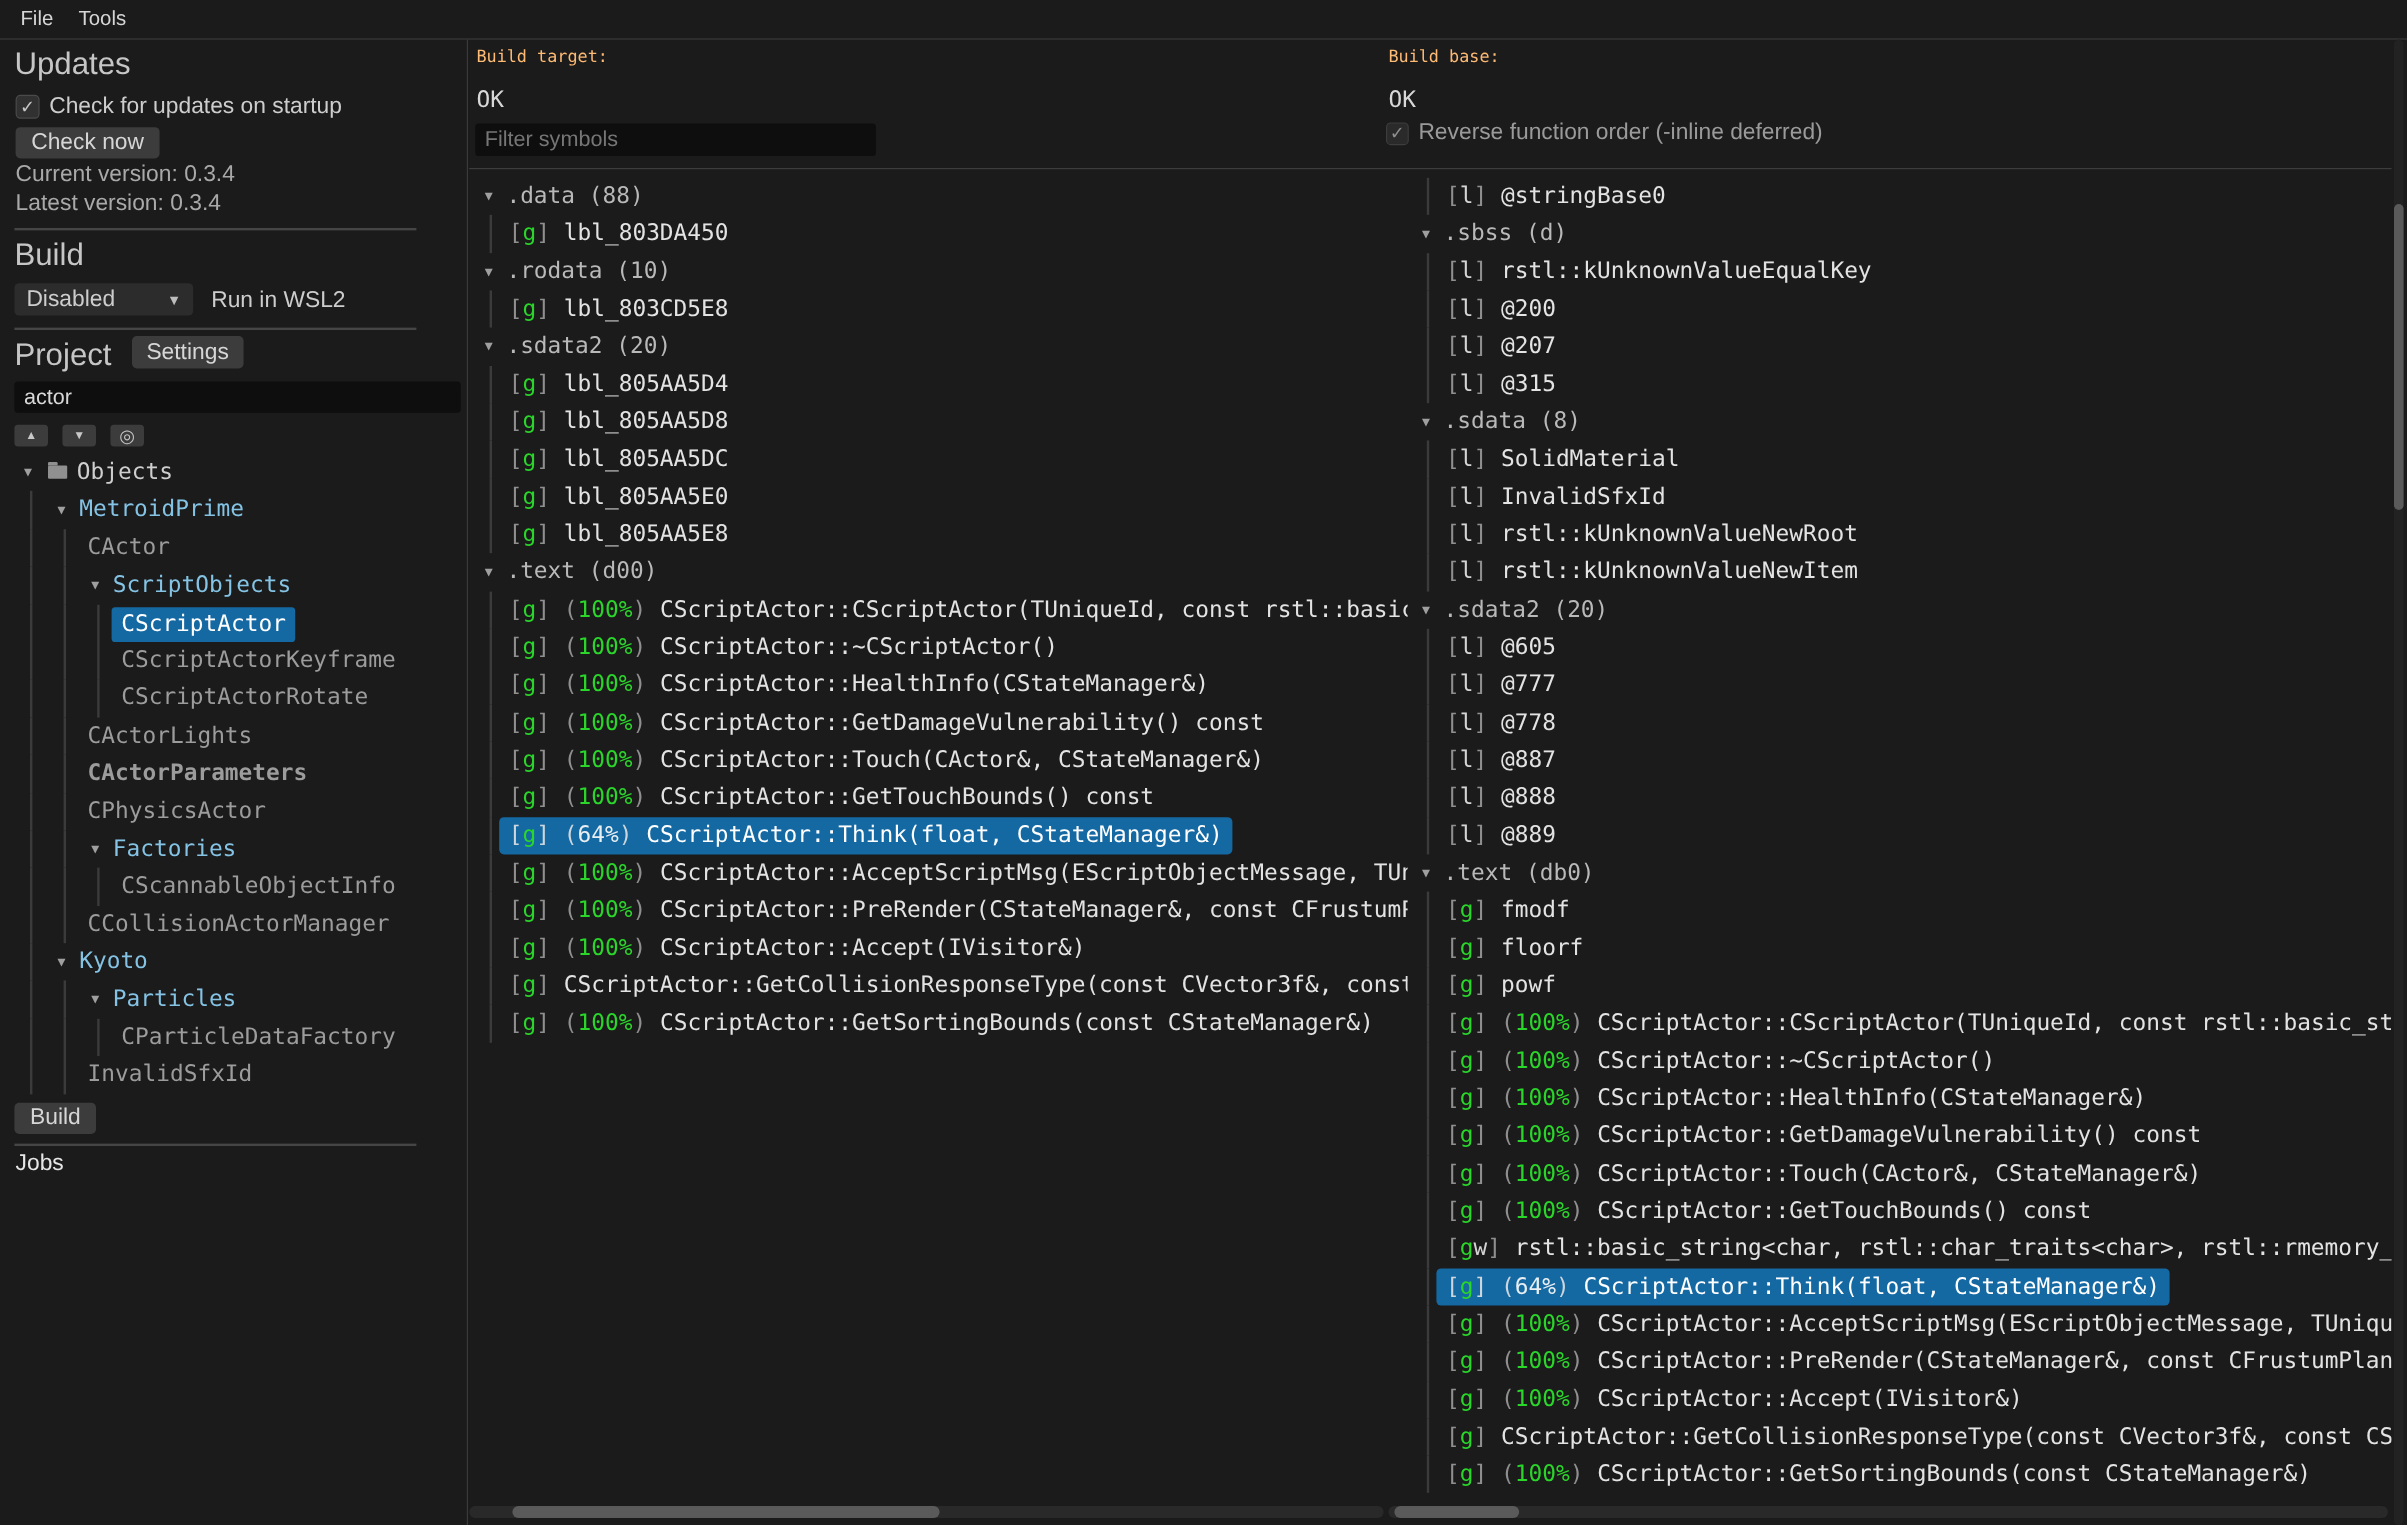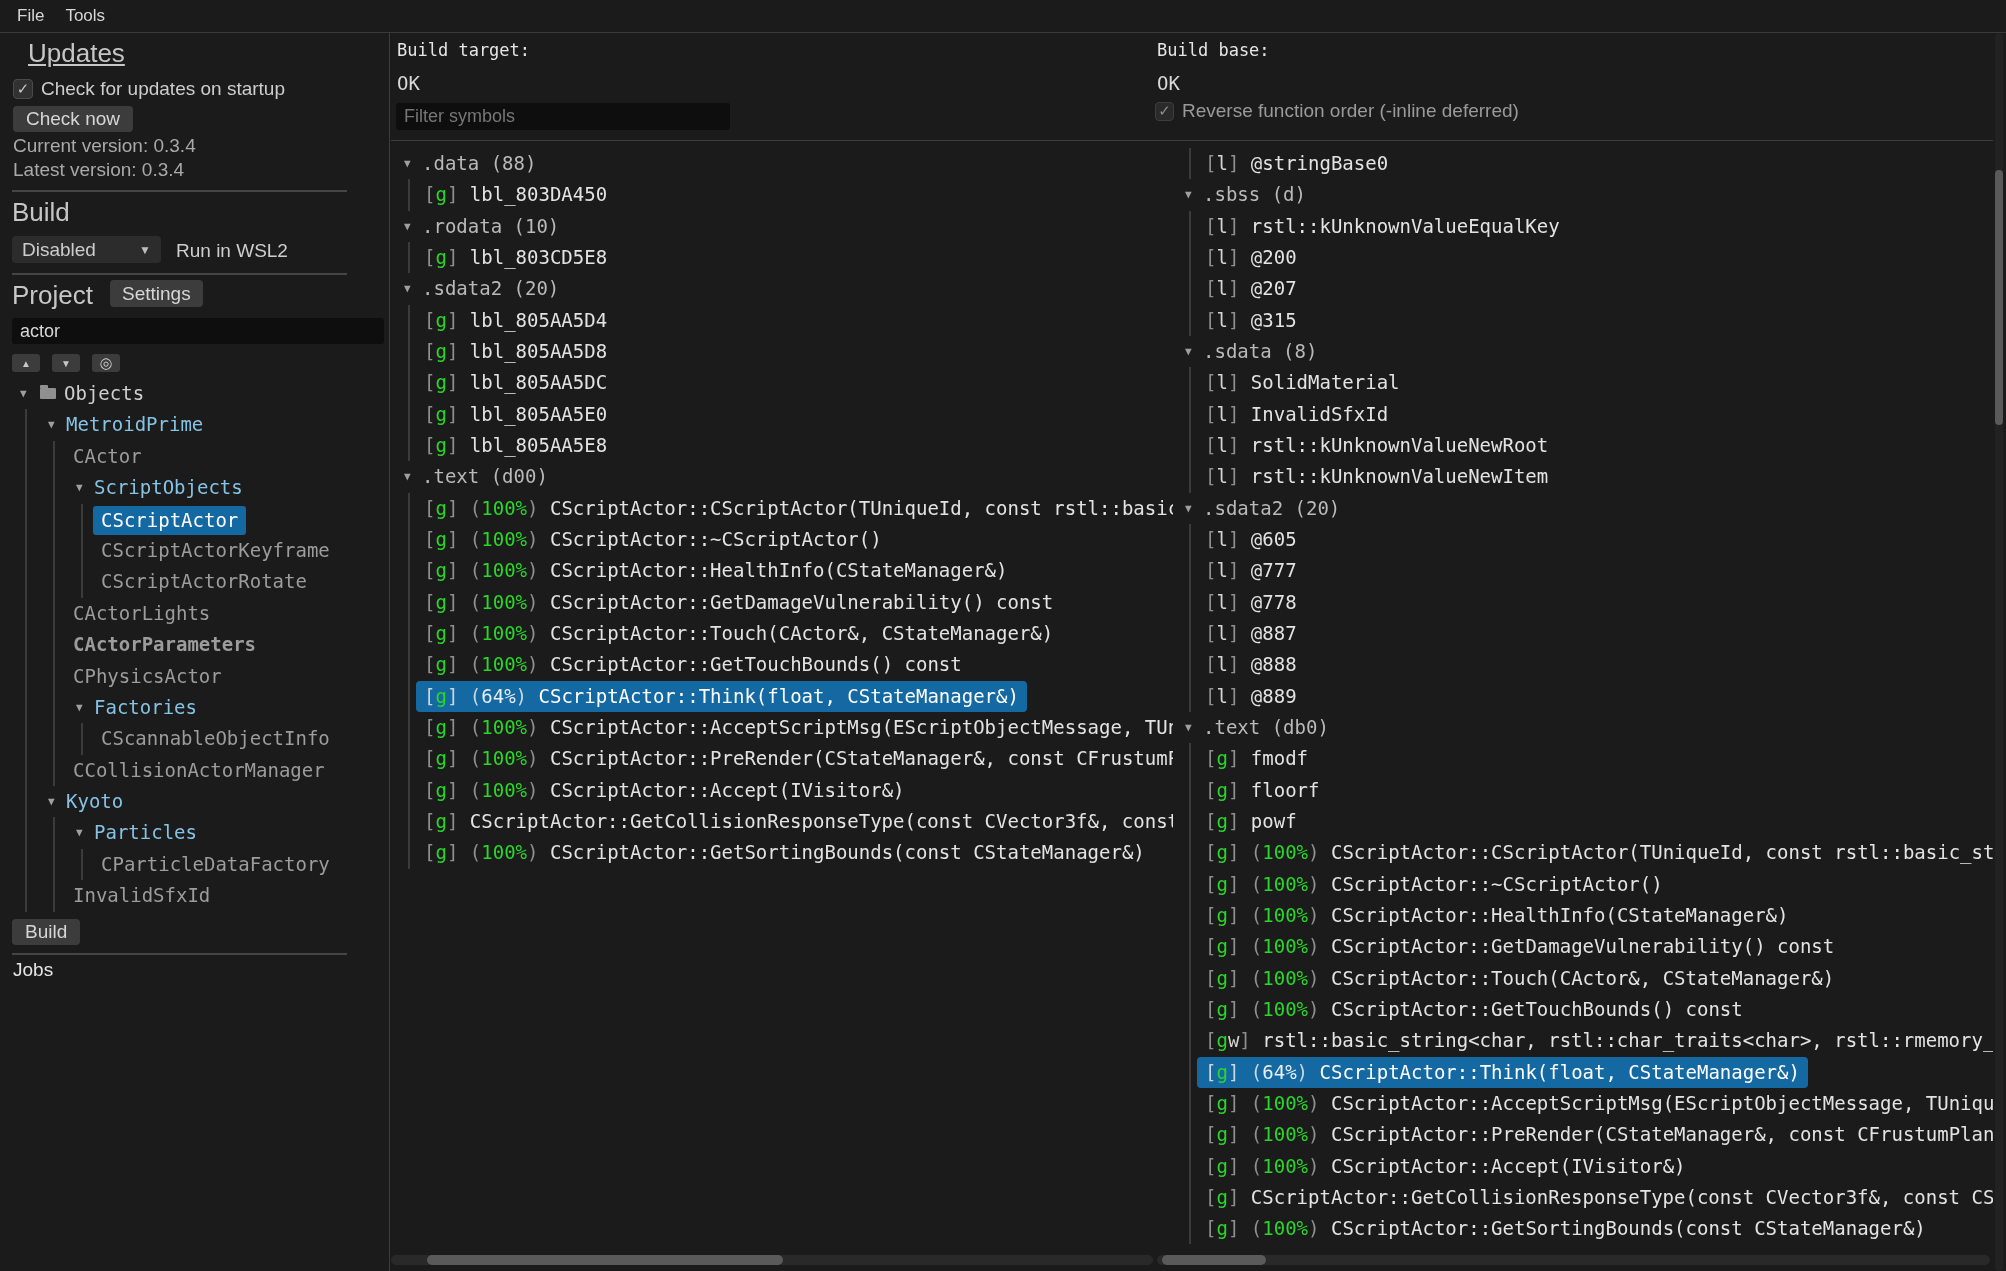--- a/index.html
+++ b/index.html
@@ -39,21 +39,21 @@
   .tree-tri{position:absolute;top:0;font-size:11px;color:#9f9f9f;}
   .tguide{position:absolute;top:0;bottom:0;width:2px;background:#3b3b3b;}
   .t-folder{color:#cfcfcf;} .t-group{color:#85c3e5;} .t-leaf{color:#9c9c9c;}
   .t-sel{background:#1569a3;color:#ffffff;border-radius:3px;padding:1px 8px 2px;line-height:26px;}
   .folder-icon{position:absolute;left:40px;top:10px;width:16px;height:11px;background:#909090;
                border-radius:1px;}
   .folder-icon::before{content:'';position:absolute;top:-3px;left:0;width:8px;height:3px;
                background:#909090;border-radius:1px 1px 0 0;}
   
   .mono{font-family:"DejaVu Sans Mono",monospace;}
-  .paneltitle{font-size:17px;color:#e5e5e5;}
+  .paneltitle{font-size:14px;color:#fdba74;}
   .panelstatus{font-size:19px;color:#d8d8d8;}
   
   .symlist{position:absolute;overflow:hidden;}
   .sym-row{position:relative;height:31.33px;line-height:31.33px;white-space:nowrap;
            font-family:"DejaVu Sans Mono",monospace;font-size:19px;color:#e3e3e3;}
   .guide{position:absolute;left:17px;top:0;bottom:0;width:2px;background:#3b3b3b;}
   .tri{position:absolute;left:13px;top:0;font-size:11px;color:#9f9f9f;line-height:31.33px;}
   .sec-label{margin-left:31px;color:#b9b9b9;}
   .sym-content{margin-left:33px;}
   .br{color:#8f8f8f;} .fg{color:#2bd62b;} .fl{color:#d4d4d4;}
@@ -67,21 +67,21 @@
 </style>
 </head>
 <body>
 
 <div class="menubar">
   <span>File</span>
   <span>Tools</span>
 </div>
 
 <div class="sidebar">
-  <div class="abs heading" style="left:28px;top:5px;text-decoration:underline;">Updates</div>
+  <div class="abs heading" style="left:12px;top:5px;">Updates</div>
 
   <div class="abs" style="left:13px;top:45px;display:flex;align-items:center;">
     <span class="checkbox">✓</span>
     <span class="sidetext" style="margin-left:8px;">Check for updates on startup</span>
   </div>
 
   <div class="abs btn" style="left:13px;top:73px;height:26px;padding:0 13px;">Check now</div>
 
   <div class="abs weak" style="left:13px;top:102px;">Current version: 0.3.4</div>
   <div class="abs weak" style="left:13px;top:126px;">Latest version: 0.3.4</div>

